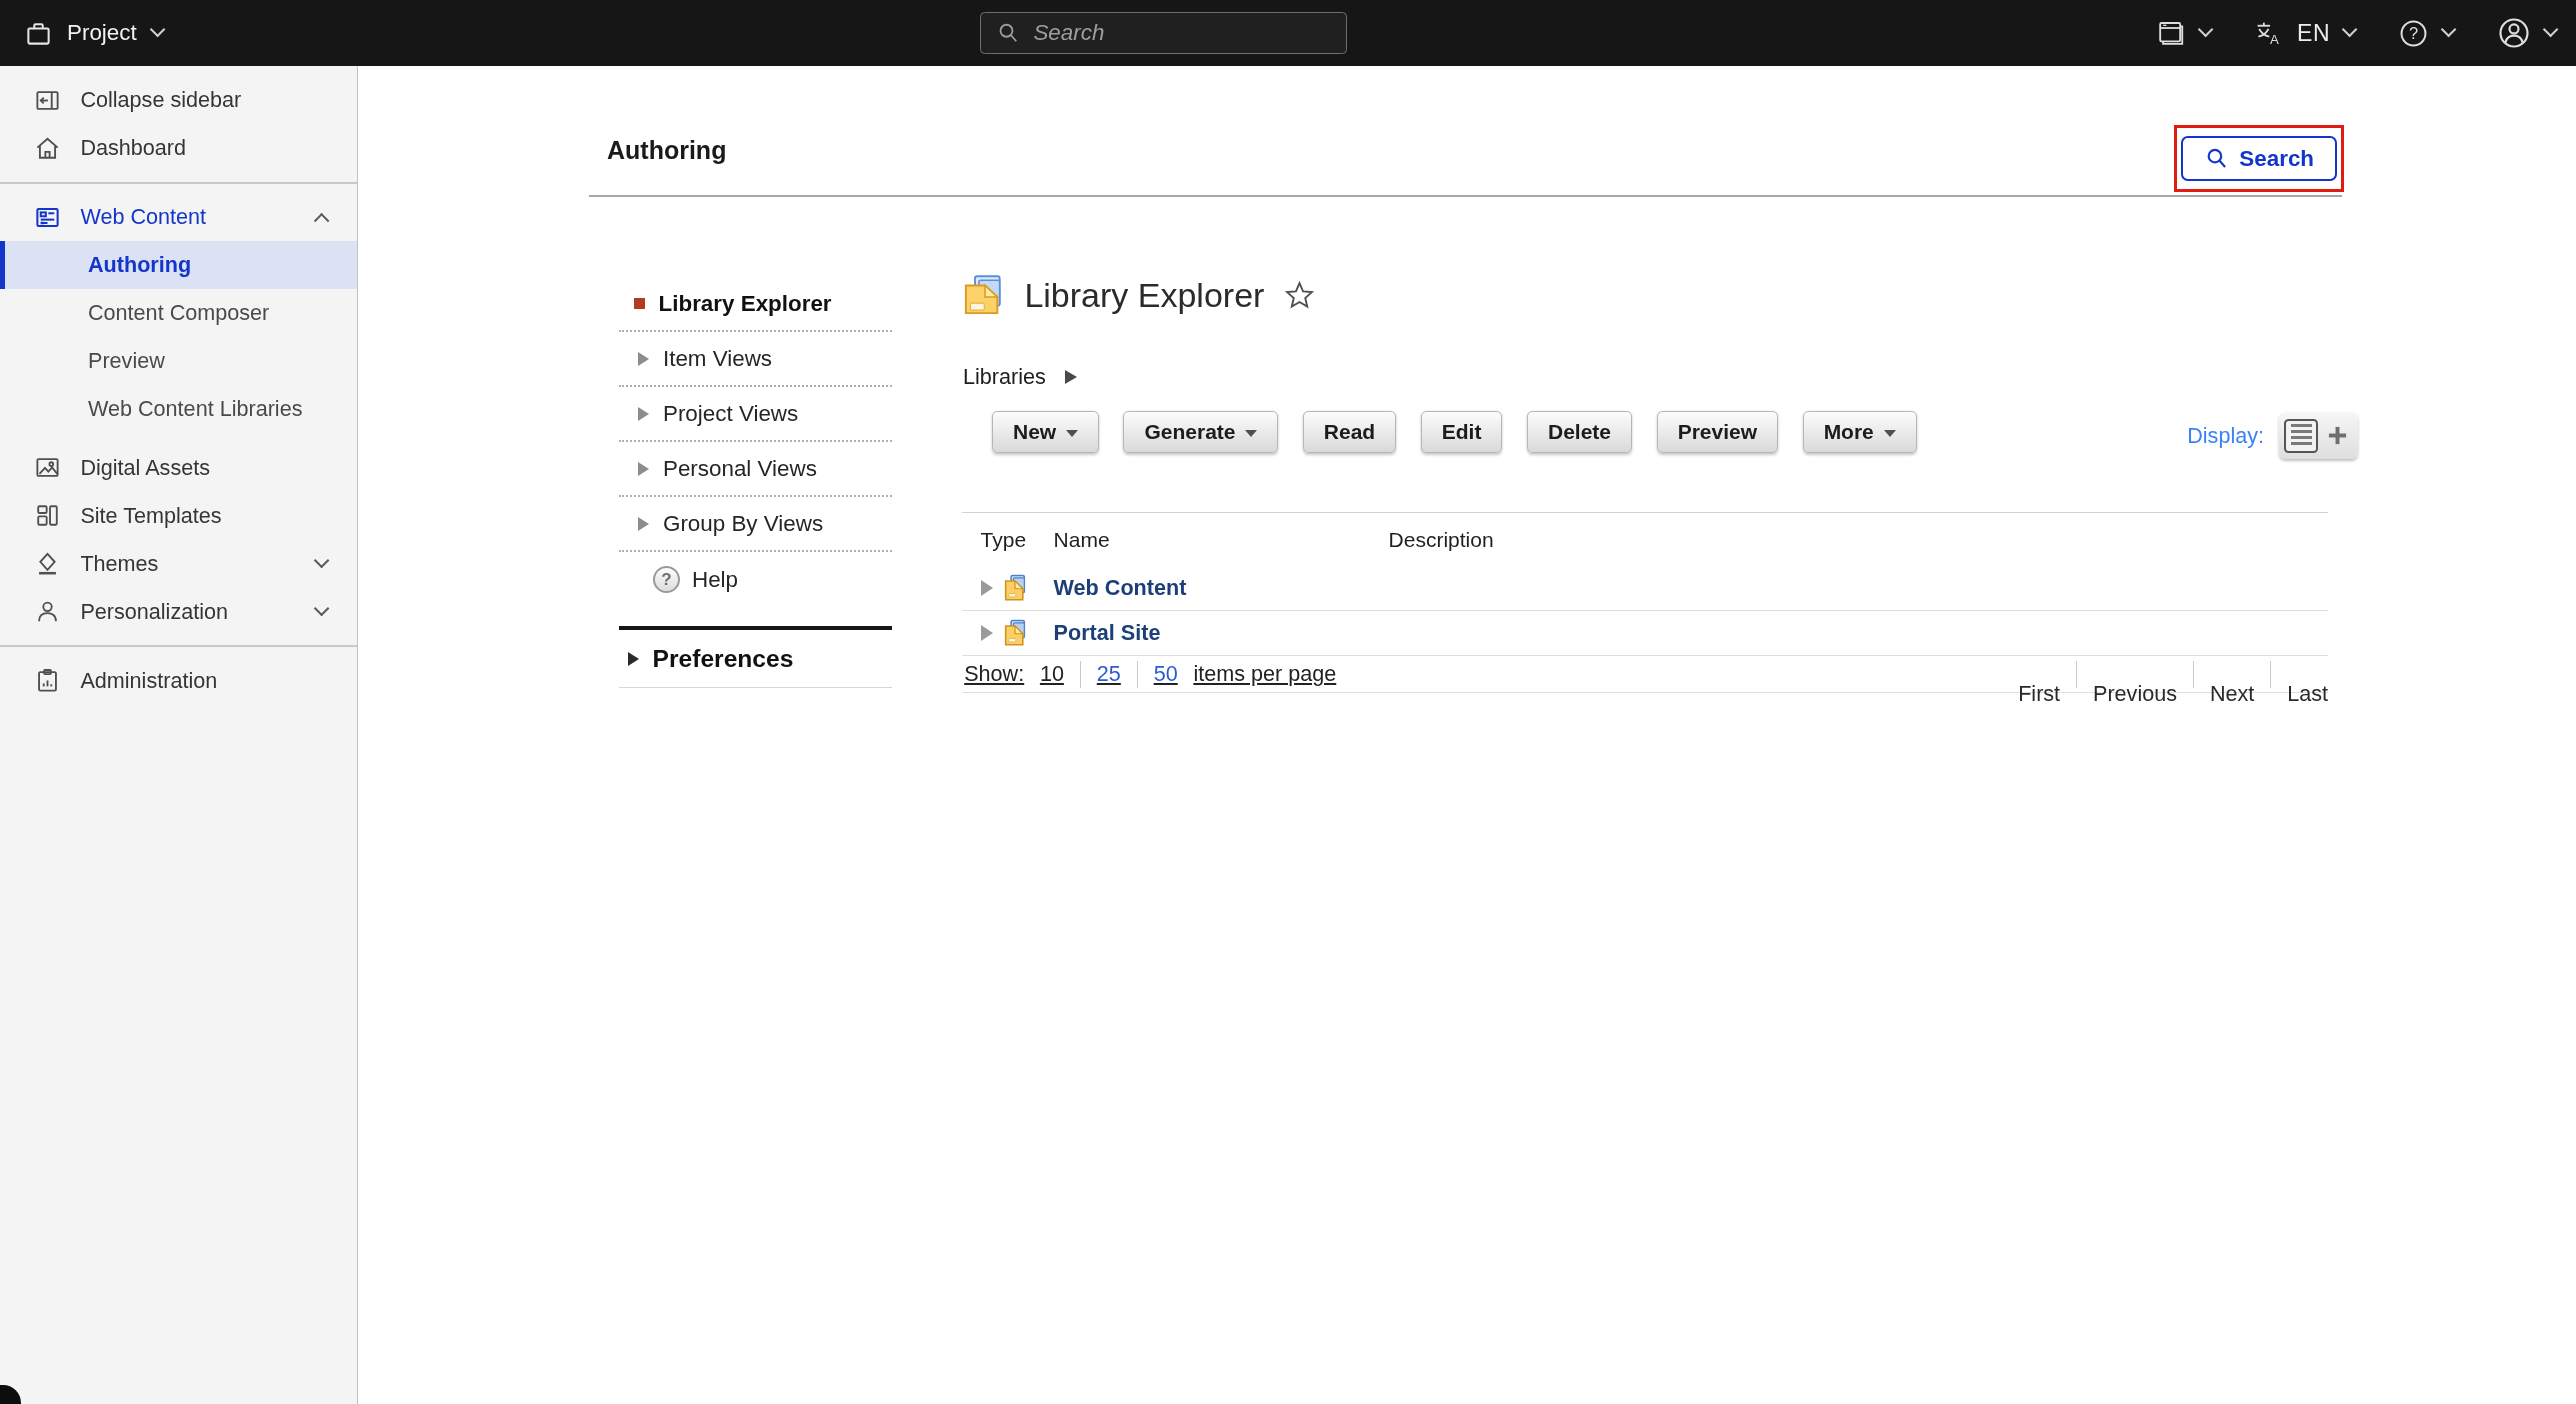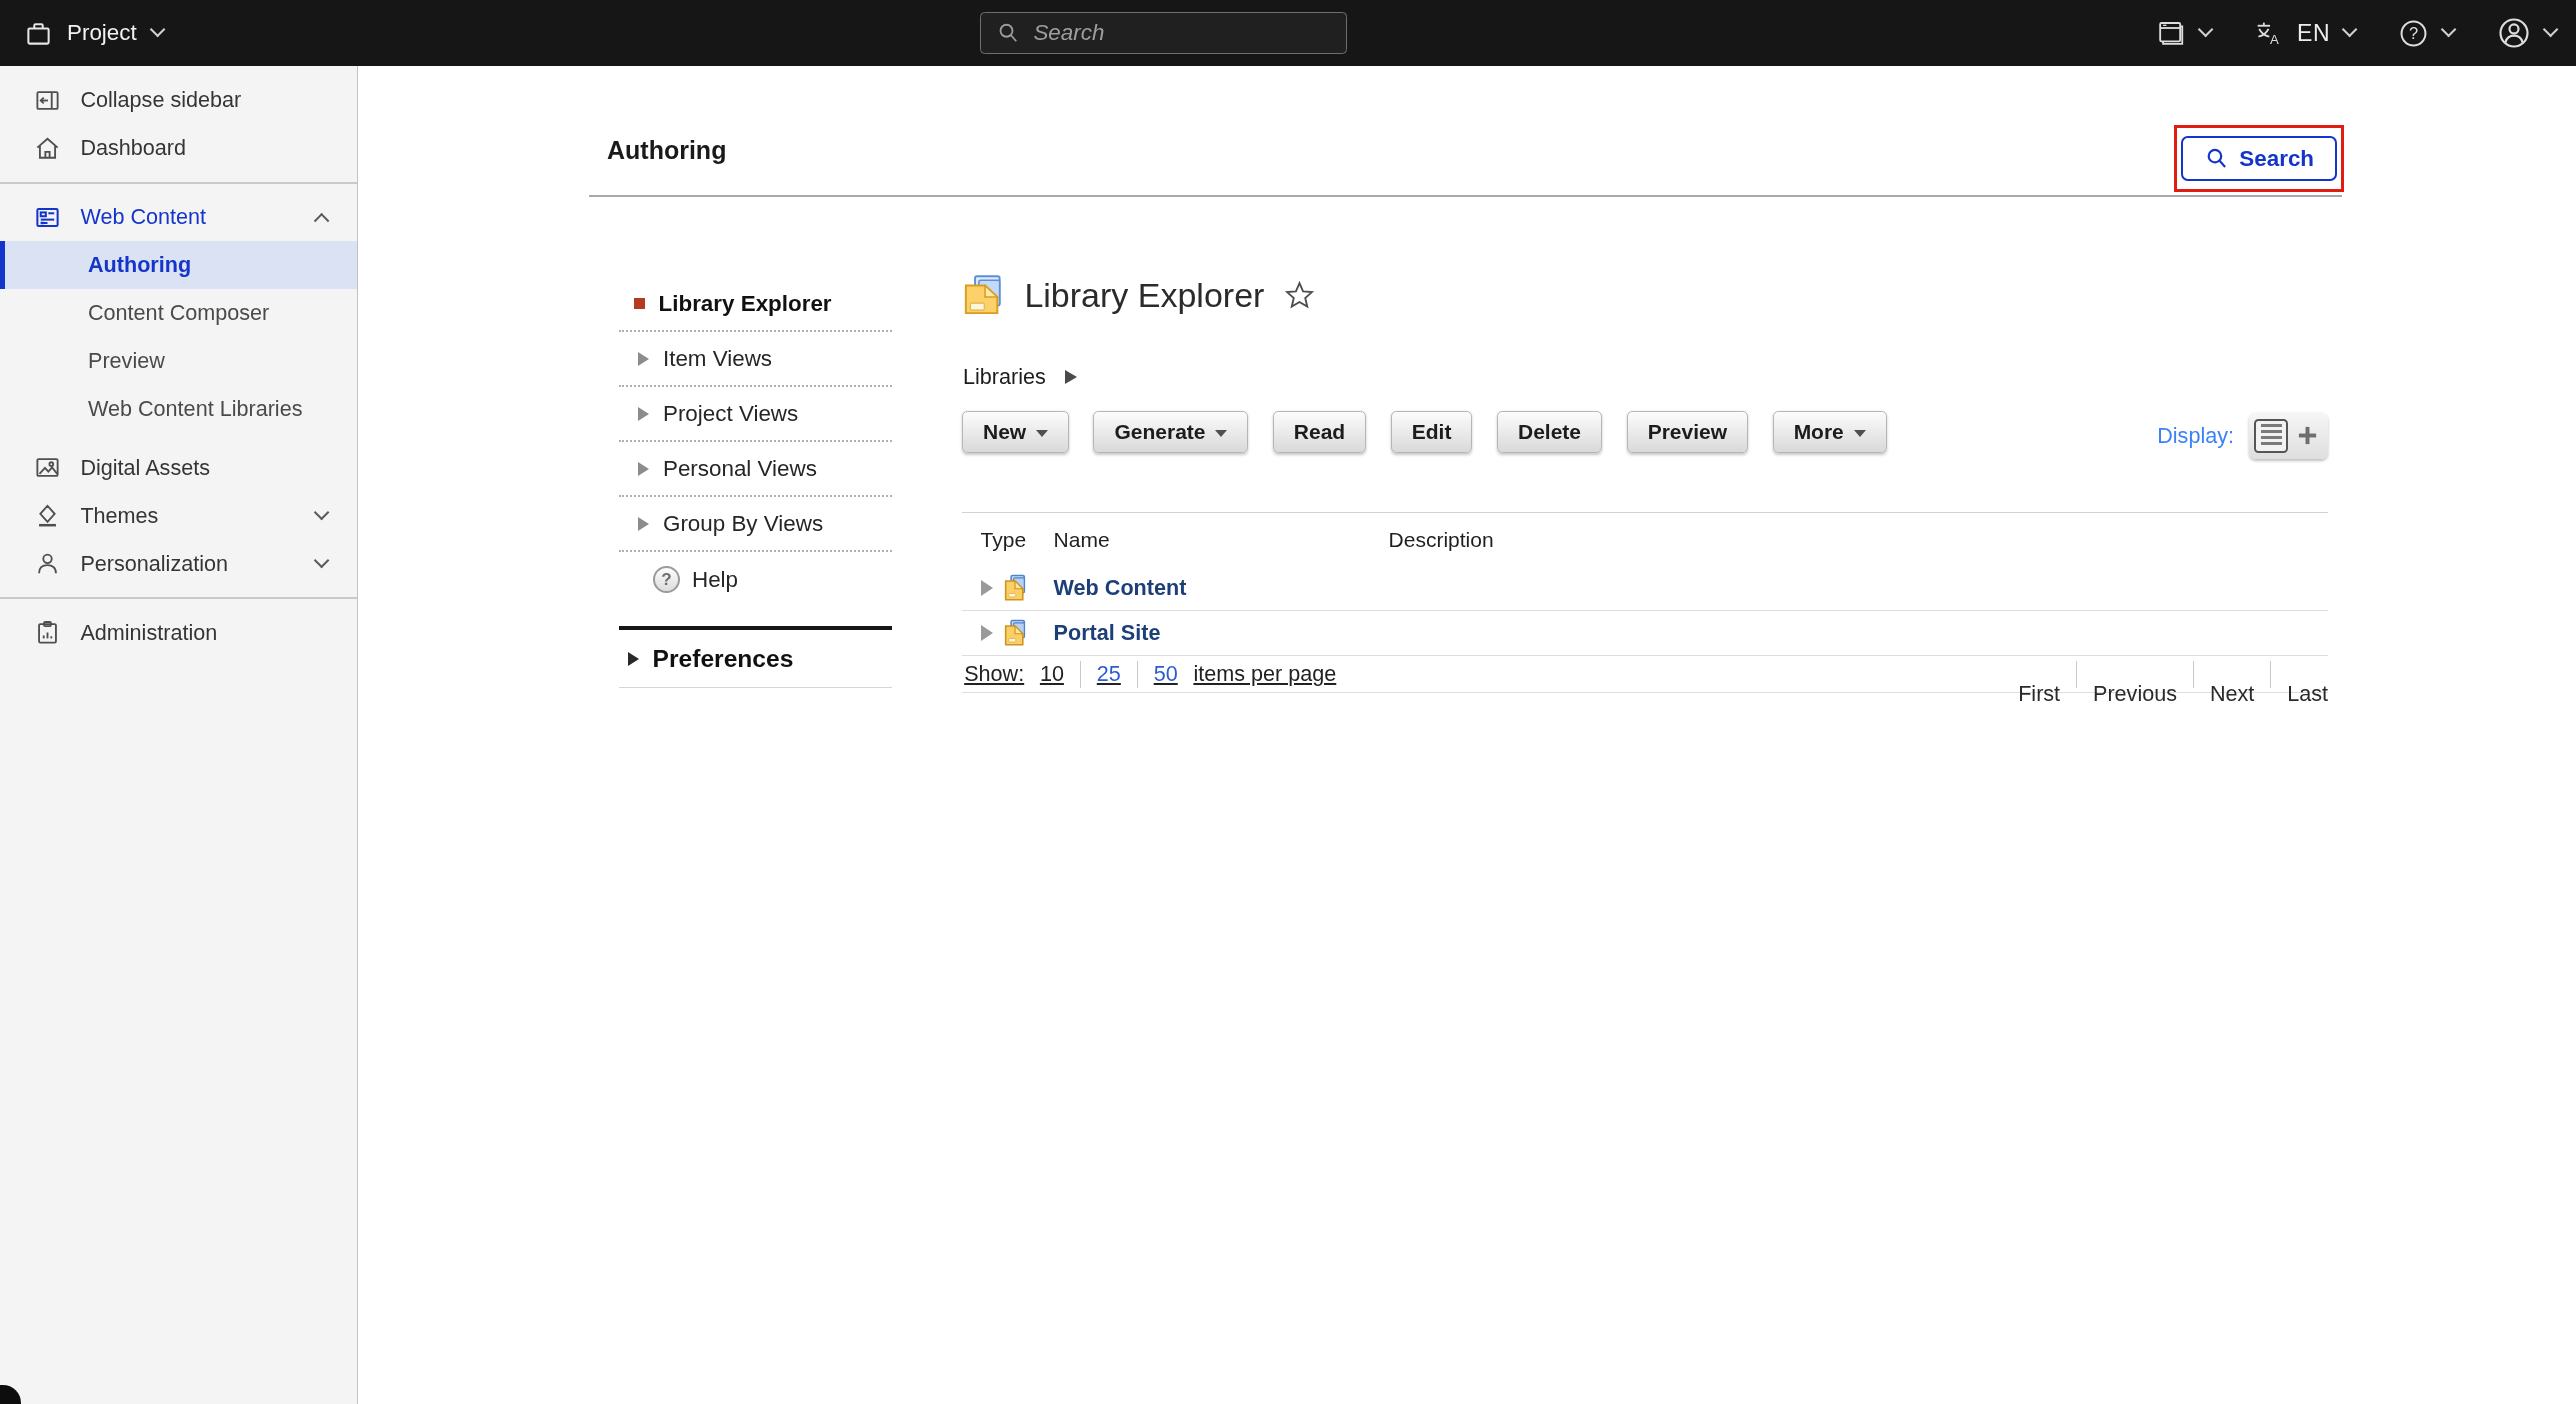--- a/index.html
+++ b/index.html
@@ -52,21 +52,21 @@
   .prefs-block{margin-top:19.4px;border-top:4.5px solid #161616;border-bottom:1.5px solid #d6d6d6;}
   .prefs-row{height:57px;display:flex;align-items:center;gap:13.4px;padding-left:9px;font-size:24.6px;font-weight:bold;color:#111;cursor:pointer;}
   .prefs-row .tri-r{border-left-color:#2a2a2a;}
 
   
   .exp-title-row{position:absolute;left:962px;top:274px;display:flex;align-items:center;gap:19.4px;}
   .exp-title{font-size:34px;color:#2b2b2b;}
   .breadcrumb{position:absolute;left:963px;top:364px;display:flex;align-items:center;gap:19.4px;font-size:21.6px;color:#1d1d1d;cursor:pointer;}
   .crumb-tri{width:0;height:0;border-left:12px solid #4a4a4a;border-top:7.5px solid transparent;border-bottom:7.5px solid transparent;}
 
-  .toolbar{position:absolute;left:962px;top:411px;width:1366px;display:flex;align-items:flex-start;}
+  .toolbar{position:absolute;left:992px;top:411px;width:1366px;display:flex;align-items:flex-start;}
   .btn-row{display:flex;gap:24.6px;}
   .tb-btn{height:42px;display:flex;align-items:center;gap:9.7px;padding:0 20px;font-size:21px;font-weight:bold;color:#1c1c1c;background:linear-gradient(#fcfcfc,#d9d9d9);border:1.5px solid #b5b5b5;border-radius:5.2px;box-shadow:0 1.5px 3px rgba(0,0,0,0.22);cursor:pointer;font-family:"Liberation Sans",sans-serif;}
   .caret{width:0;height:0;border-top:7.5px solid #4f4f4f;border-left:6px solid transparent;border-right:6px solid transparent;margin-top:3px;}
   .display-group{margin-left:auto;display:flex;align-items:center;gap:15px;margin-top:1.5px;}
   .display-label{font-size:21.6px;color:#3b82f6;}
   .display-ctl{width:79px;height:46px;background:linear-gradient(#f6f6f6,#dedede);border-radius:6.7px;box-shadow:0 1.5px 3px rgba(0,0,0,0.25);display:flex;align-items:center;justify-content:center;gap:4.5px;}
   .seg-list{width:34px;height:34px;border:2.2px solid #555;border-radius:4.5px;background:#f2f2f2;display:flex;align-items:center;justify-content:center;cursor:pointer;}
   .seg-list .lines{width:21px;height:22.4px;background:repeating-linear-gradient(#7a7a7a 0 3px,transparent 3px 6px);}
   .seg-add{width:30px;height:34px;display:flex;align-items:center;justify-content:center;cursor:pointer;}
 
@@ -215,20 +215,30 @@
 
   <div class="snav-item" style="margin-top:10.4px;">
     <span class="icon">
       <svg width="27" height="27" viewBox="0 0 32 32" fill="none" stroke="#4f4f4f" stroke-width="2.2">
         <rect x="4" y="6" width="24" height="20" rx="1.5"></rect>
         <circle cx="20.5" cy="12" r="2.2"></circle>
         <path d="M6.5 23.5 L13 16.5 L17 21 L21.5 16 L27.5 23.5"></path>
       </svg>
     </span>
     <span>Digital Assets</span>
+  </div>
+  <div class="snav-item">
+    <span class="icon">
+      <svg width="27" height="27" viewBox="0 0 32 32" fill="none" stroke="#4f4f4f" stroke-width="2.2">
+        <rect x="5" y="5" width="10" height="8" rx="1.5"></rect>
+        <rect x="19" y="5" width="8" height="22" rx="1.5"></rect>
+        <rect x="5" y="17" width="10" height="10" rx="1.5"></rect>
+      </svg>
+    </span>
+    <span>Site Templates</span>
   </div>
   <div class="snav-item">
     <span class="icon">
       <svg width="27" height="27" viewBox="0 0 32 32" fill="none" stroke="#4f4f4f" stroke-width="2.2">
         <path d="M16 4.5 L24.5 14 L16 23.5 L7.5 14 Z"></path>
         <path d="M6 27.5 H26" stroke-width="3"></path>
       </svg>
     </span>
     <span class="grow">Themes</span>
     <span class="chev"></span>

